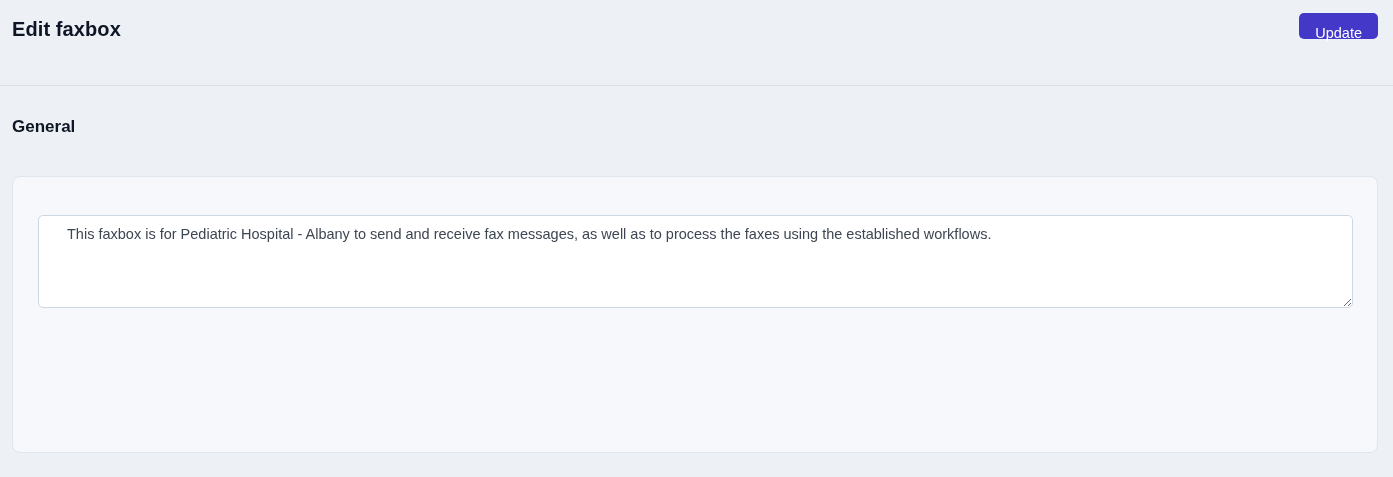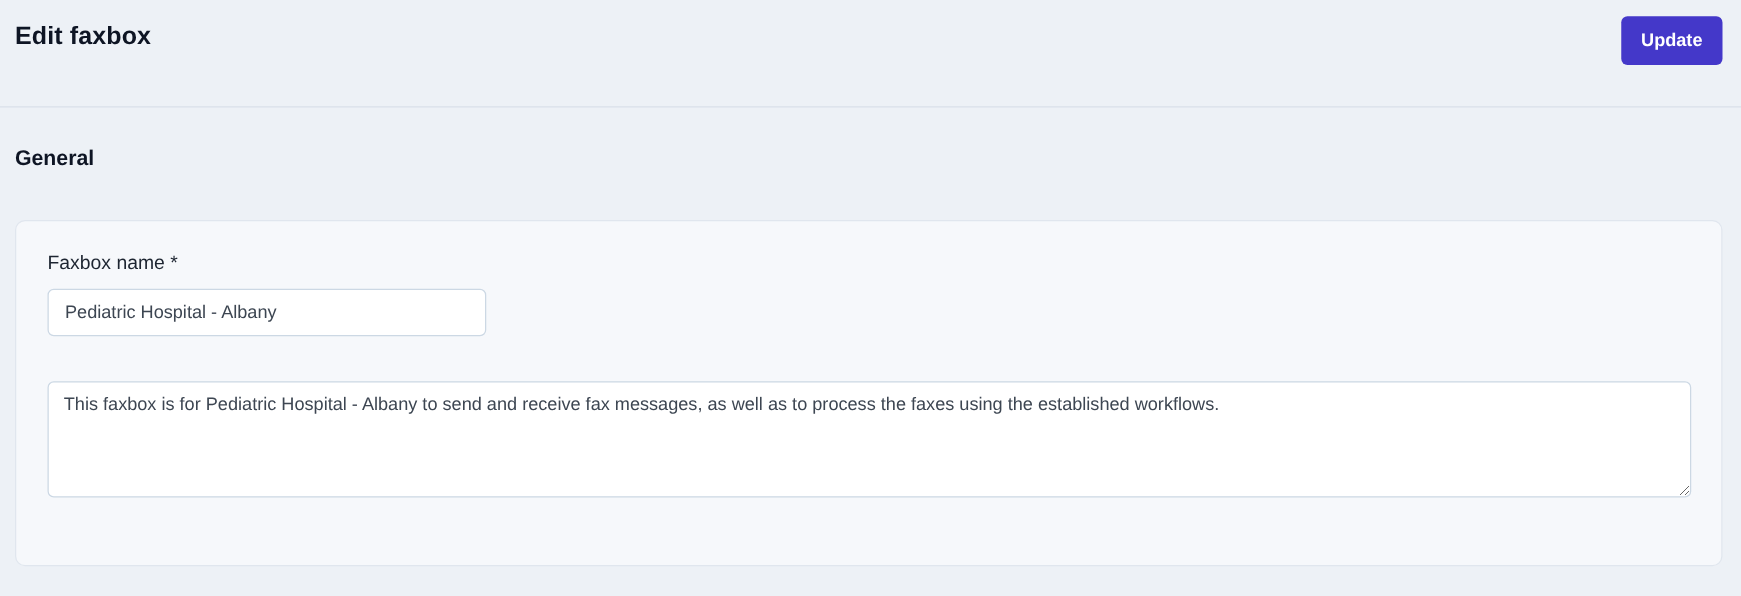--- a/index.html
+++ b/index.html
@@ -30,26 +30,25 @@
     color: #0e1524;
     letter-spacing: 0.1px;
     text-align: center;
   }
   .update-btn {
     background: #4438c9;
     color: #ffffff;
     border: none;
     border-radius: 5px;
     min-width: 76px;
-    height: 39px;
+    height: 26px;
     padding: 12px 16px;
     font-size: 14.5px;
     font-family: inherit;
     cursor: pointer;
-    font-weight: bold;
   }
 
   .divider {
     border: none;
     height: 1px;
     background: #d9dfe9;
     margin: 0;
   }
 
   
@@ -93,21 +92,21 @@
     margin-top: 36px;
   }
   .textarea {
     display: block;
     margin-top: 13px;
     width: 100%;
     height: 93px;
     background: #ffffff;
     border: 1px solid #ccd8e4;
     border-radius: 5px;
-    padding: 9px 12px;
+    padding: 9px 28px;
     font-size: 14.5px;
     line-height: 1.35;
     color: #3d4652;
     font-family: inherit;
     resize: both;
     outline: none;
   }
 </style>
 </head>
 <body>
@@ -116,22 +115,18 @@
   <h1 class="page-title">Edit faxbox</h1>
   <button class="update-btn">Update</button>
 </div>
 
 <hr class="divider">
 
 <h2 class="section-title">General</h2>
 
 <div class="panel">
 
-  <div class="form-group">
-    <label class="form-label">Faxbox name *</label>
-    <input class="text-input" type="text" value="Pediatric Hospital - Albany" style="">
-  </div>
 
   <div class="form-group">
     <textarea class="textarea" style="">This faxbox is for Pediatric Hospital - Albany to send and receive fax messages, as well as to process the faxes using the established workflows.</textarea>
   </div>
 
 </div>
 
 </body></html>

